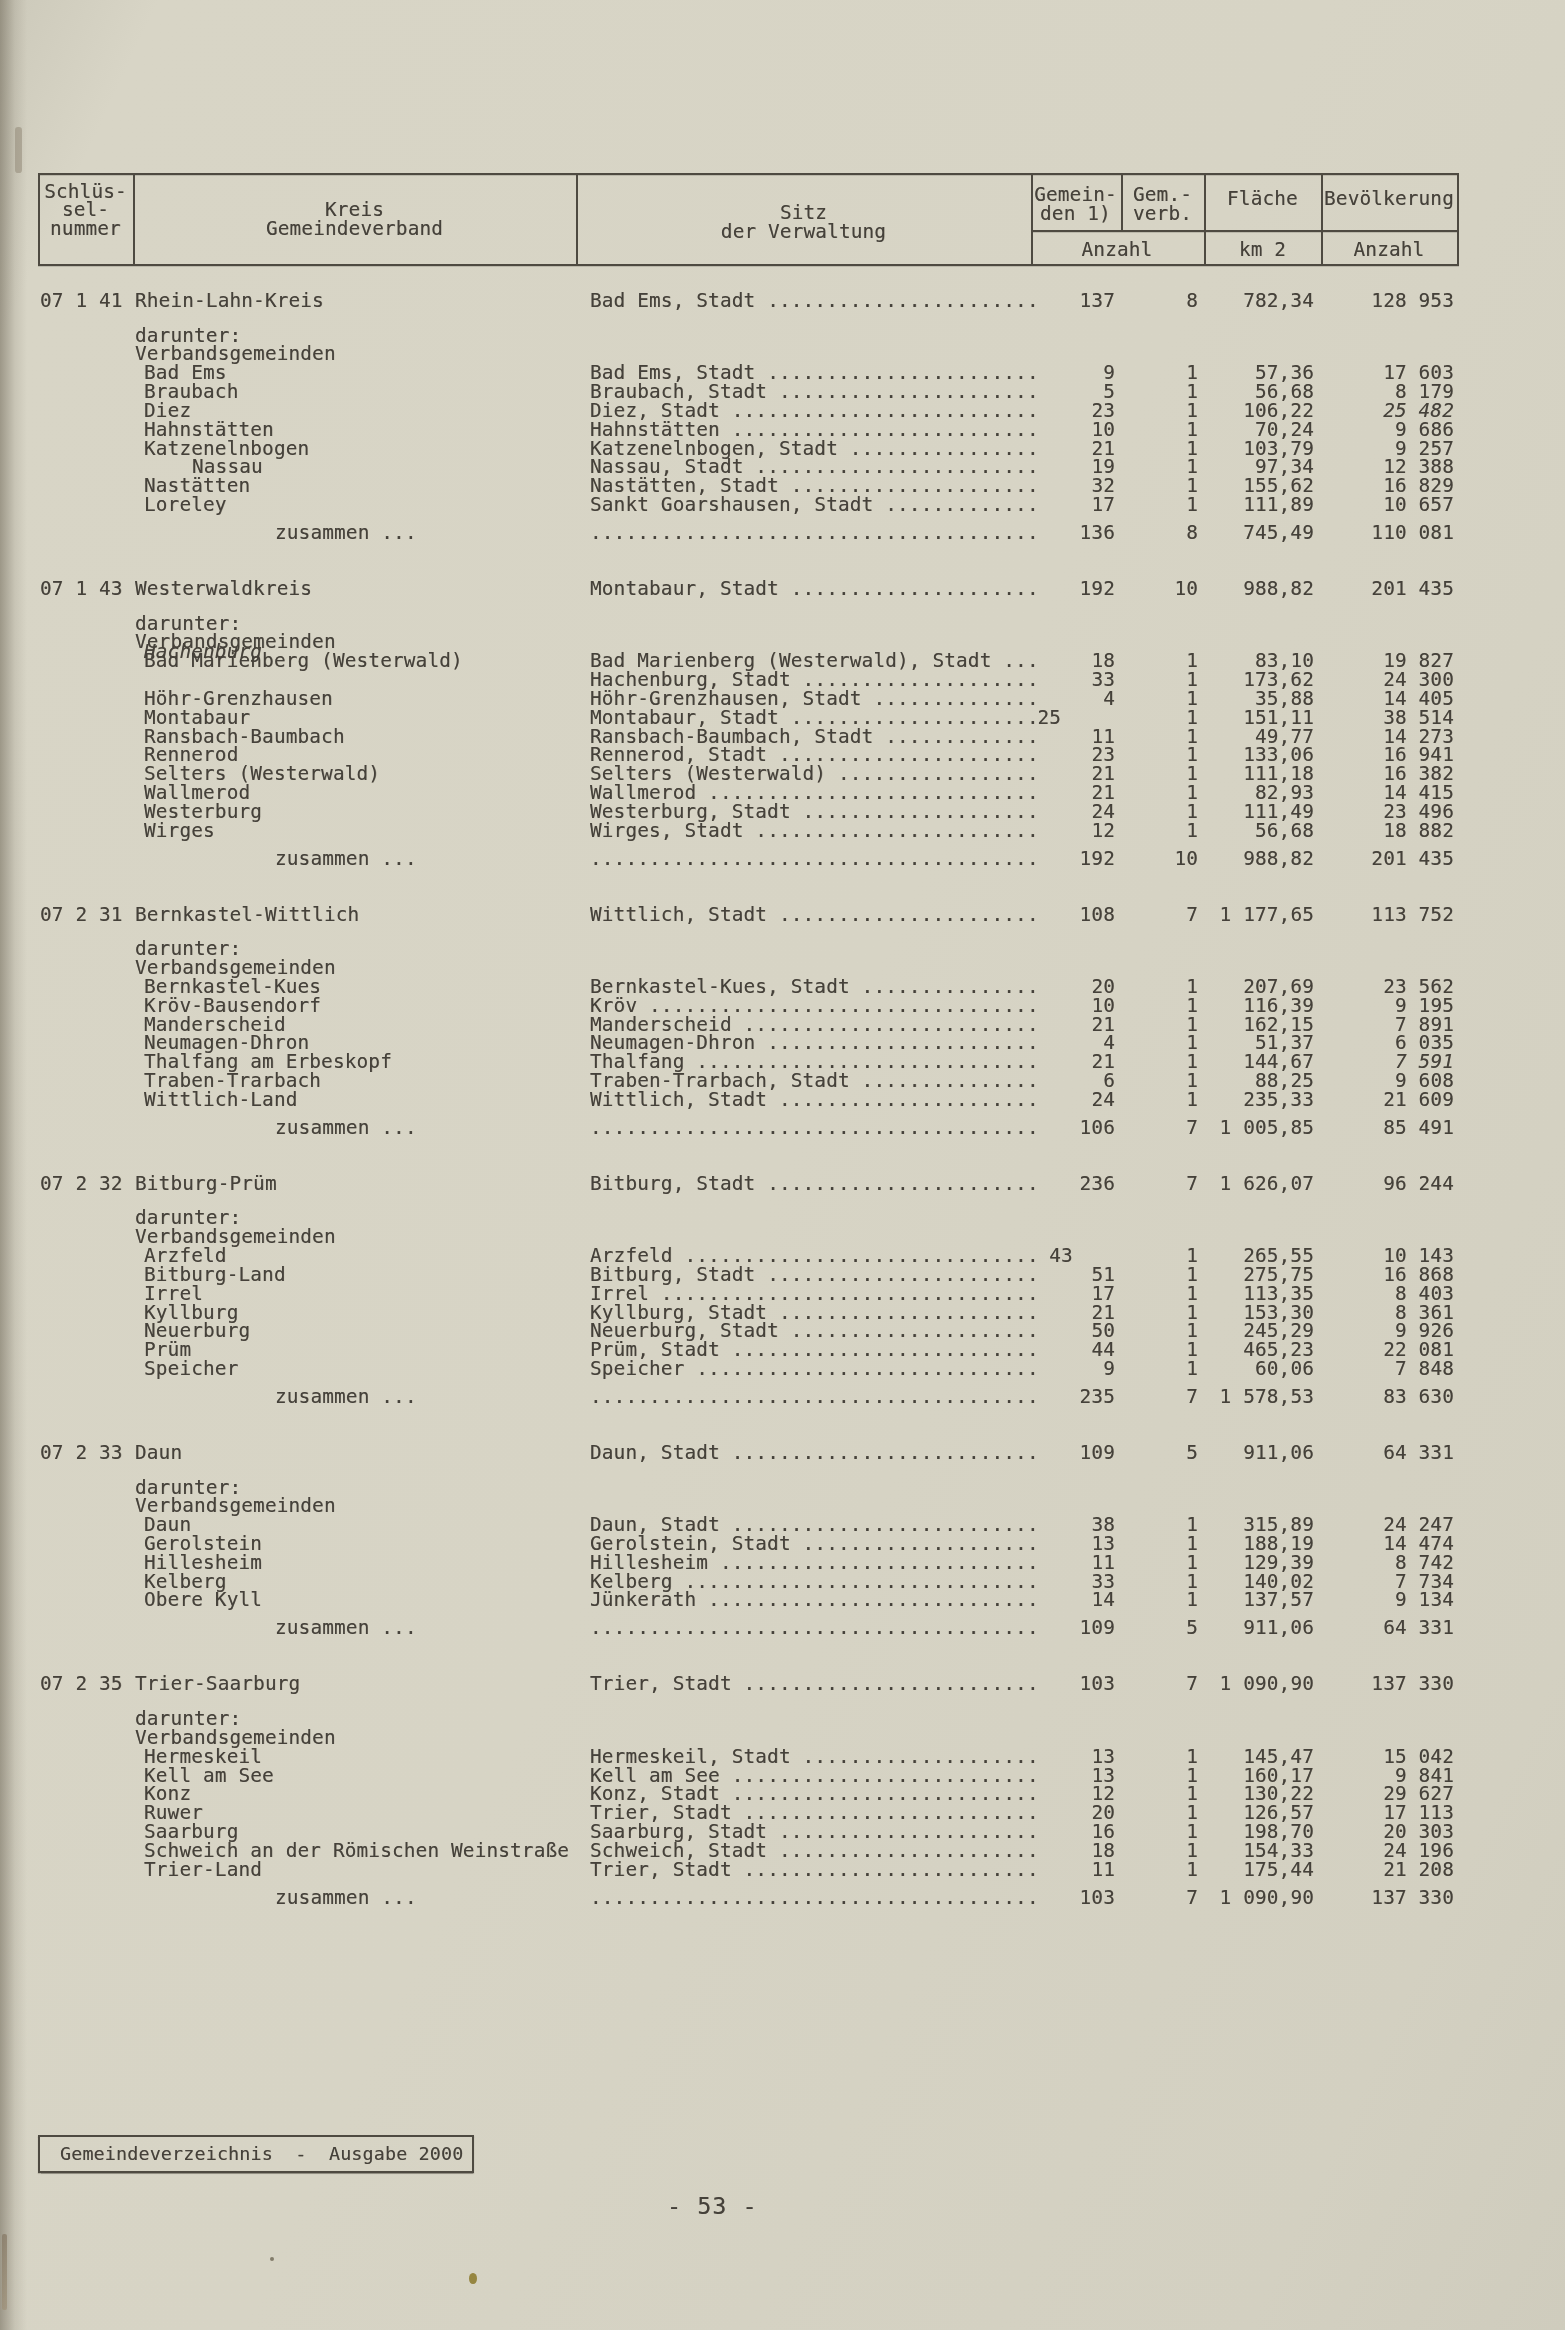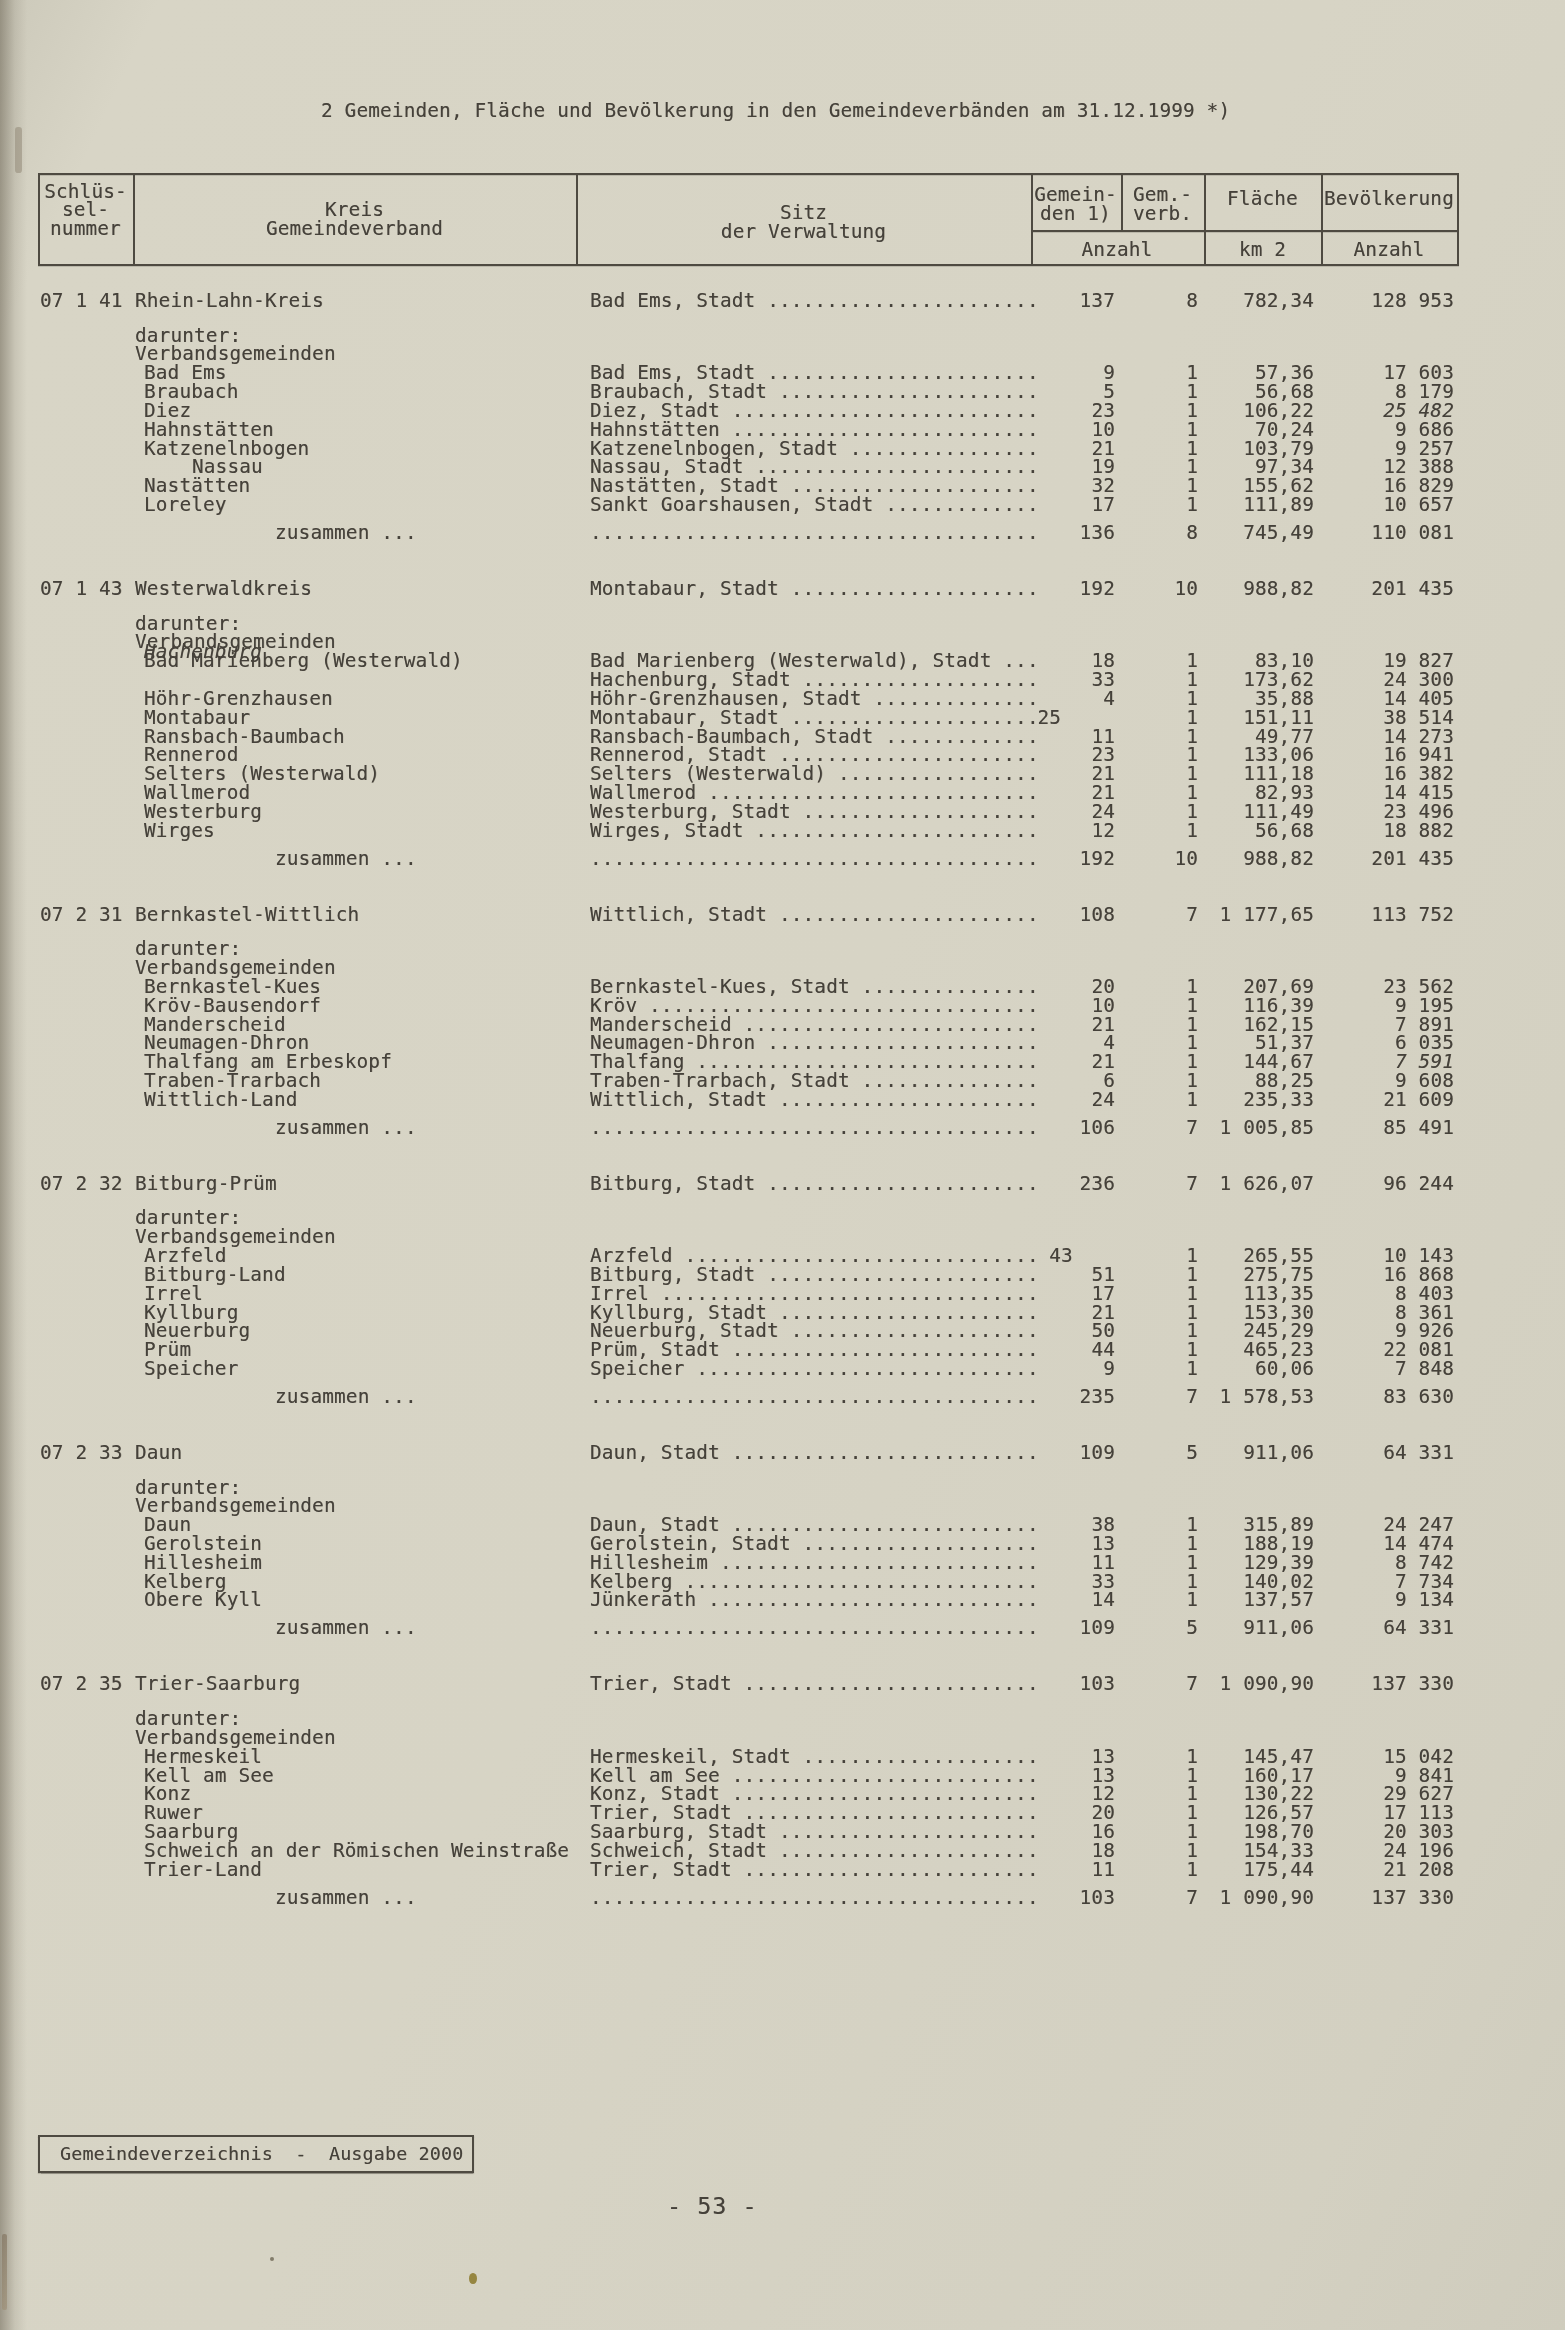--- a/index.html
+++ b/index.html
@@ -22,21 +22,20 @@
   .footer-box{position:absolute;border:2px solid #4e4a41;box-shadow:0 0.5px 1px rgba(78,74,65,0.5);}
   .mark{position:absolute;border-radius:50%;}
 </style>
 </head>
 <body>
 
 <div class="page">
 
   <div class="edge-shadow"></div>
 
-  <div class="t" style="left:321px;top:101px;">2 Gemeinden, Fläche und Bevölkerung in den Gemeindeverbänden am 31.12.1999 *)</div>
 
   <div class="lh" style="left:38px;top:173px;width:1421px;"></div>
   <div class="lh" style="left:1031px;top:230px;width:428px;"></div>
   <div class="lh" style="left:38px;top:264px;width:1421px;"></div>
   <div class="lv" style="left:38px;top:173px;height:93px;"></div>
   <div class="lv" style="left:133px;top:173px;height:93px;"></div>
   <div class="lv" style="left:576px;top:173px;height:93px;"></div>
   <div class="lv" style="left:1031px;top:173px;height:93px;"></div>
   <div class="lv" style="left:1121px;top:173px;height:59px;"></div>
   <div class="lv" style="left:1204px;top:173px;height:93px;"></div>

